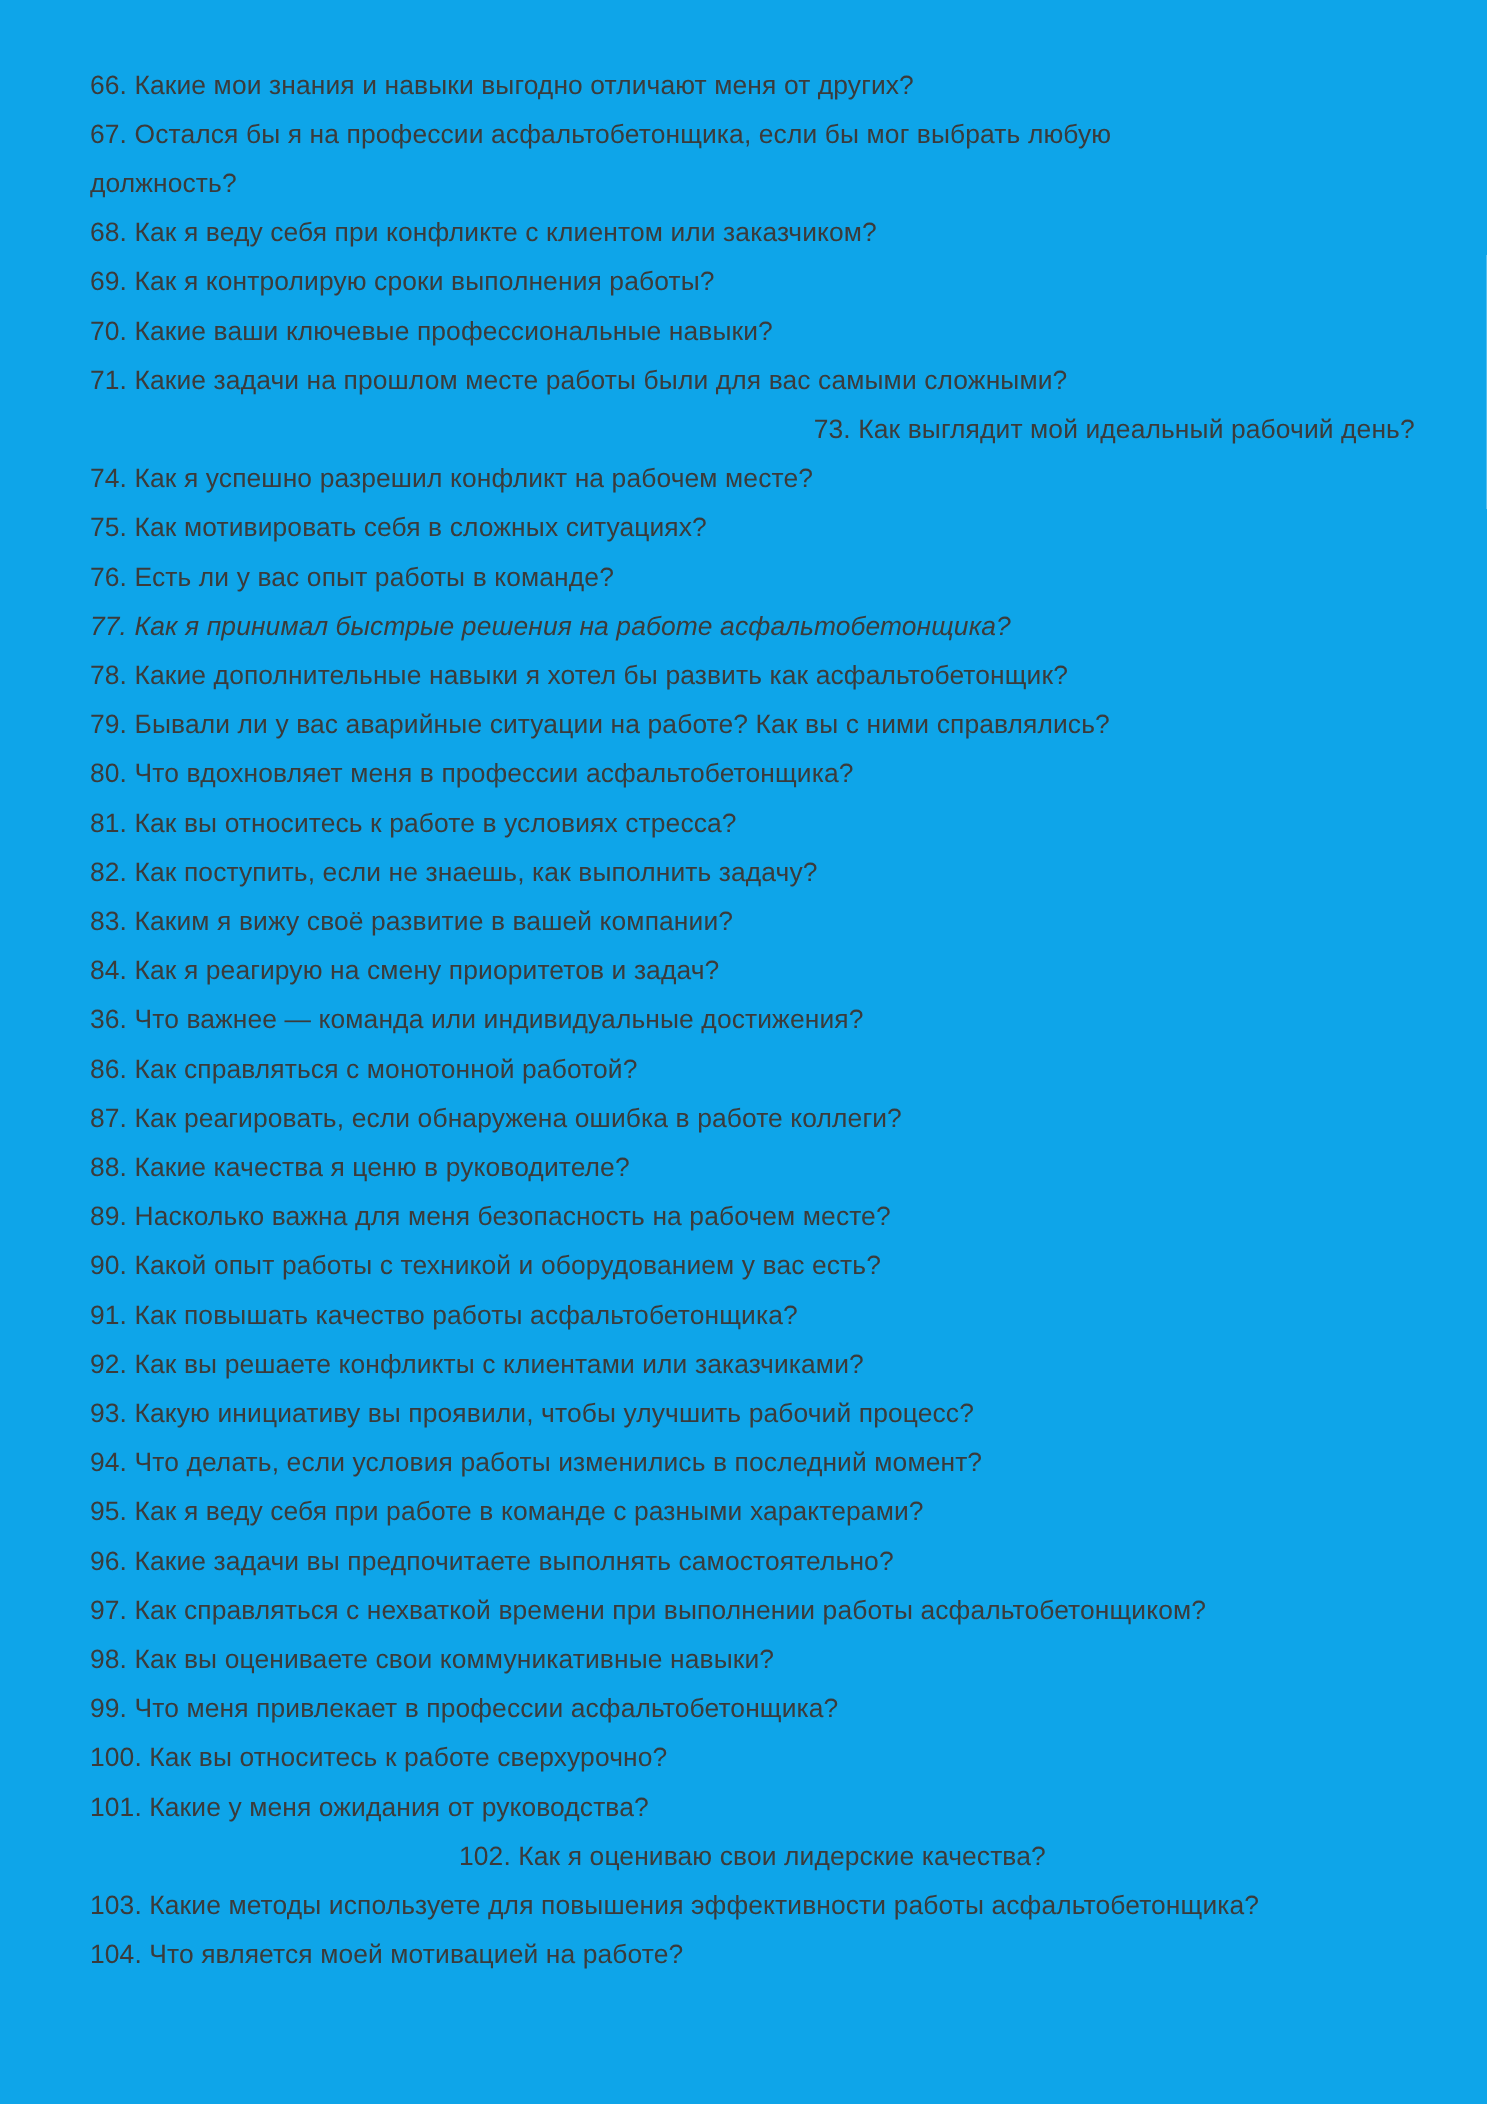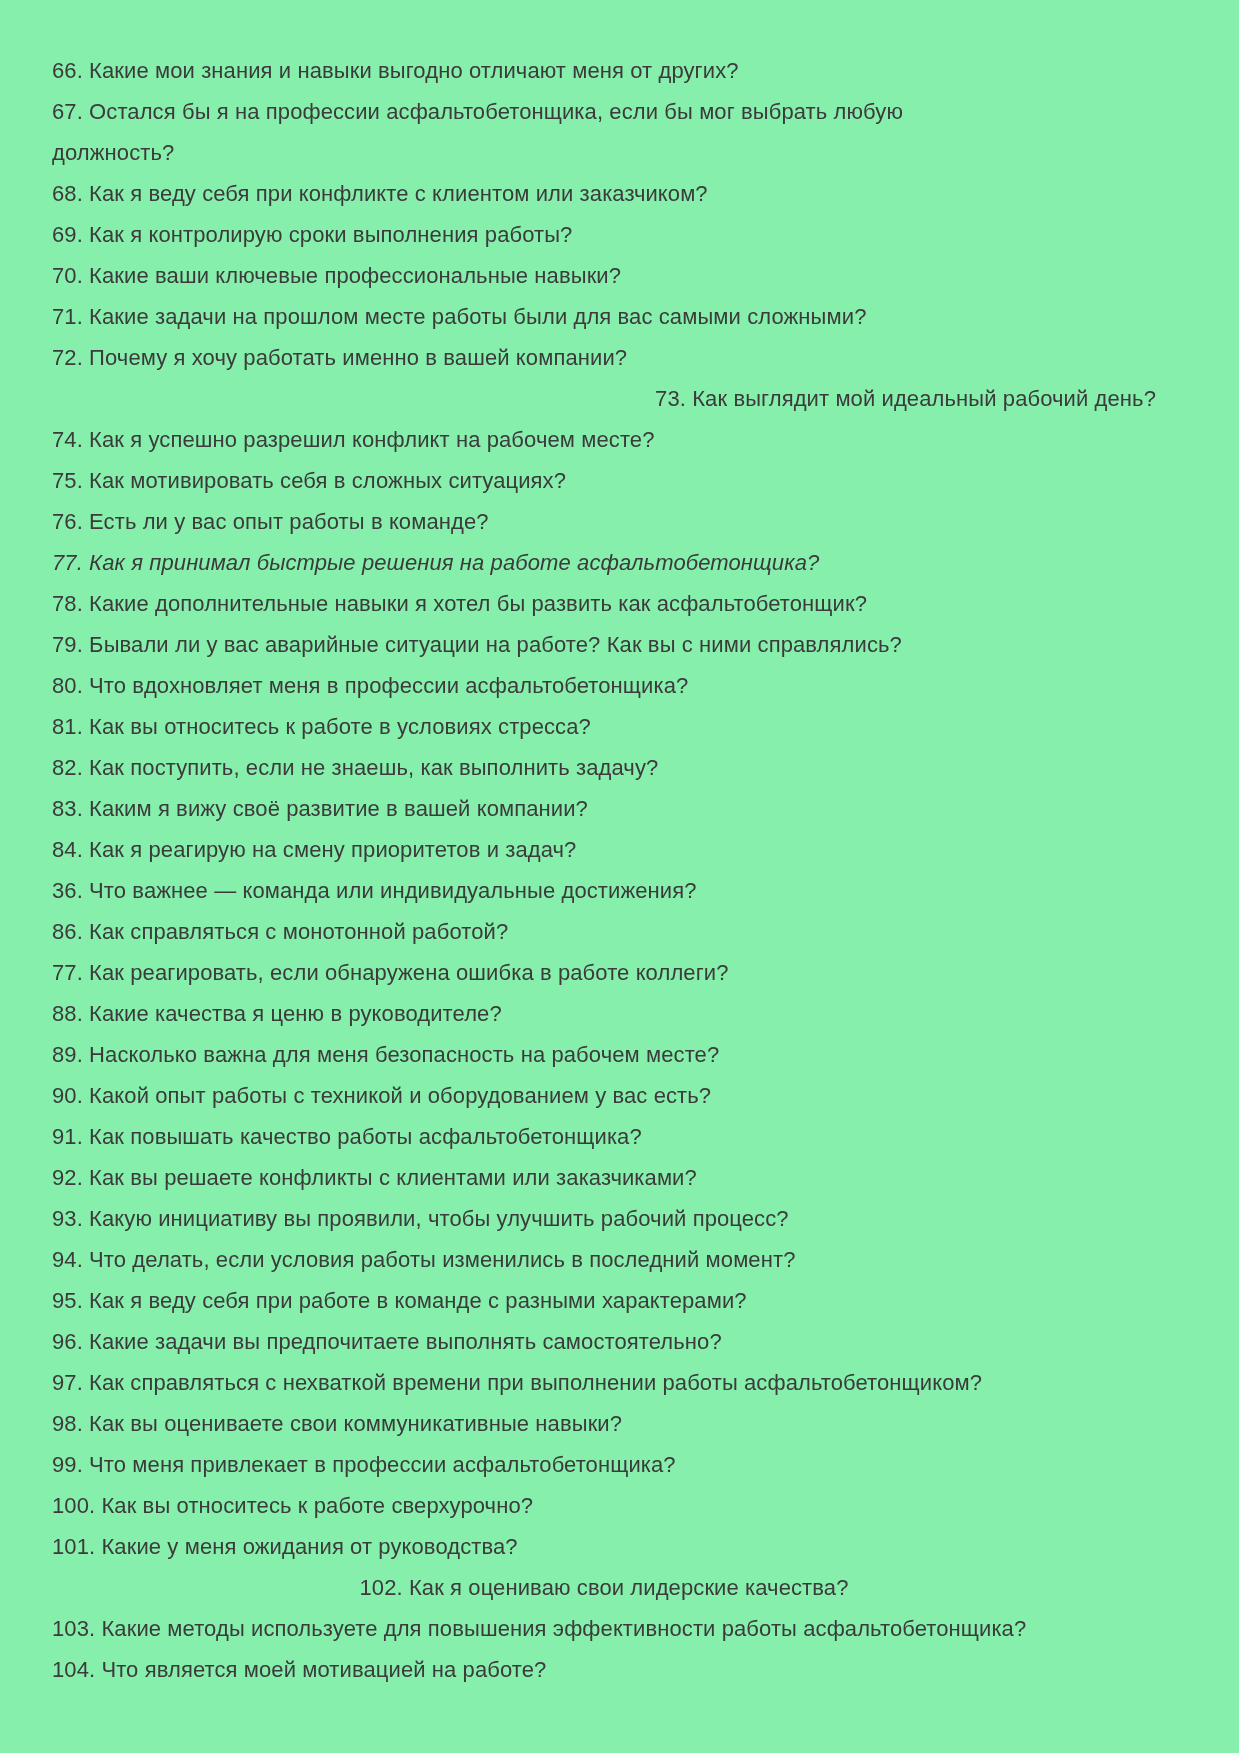--- a/index.html
+++ b/index.html
@@ -10,22 +10,22 @@
   body {
     width: 1239px;
     height: 1753px;
     overflow: hidden;
     font-family: "Liberation Sans", sans-serif;
   }
   .page {
     box-sizing: border-box;
     width: 1239px;
     height: 1753px;
-    padding: 50px 60px 0 52px;
-    background: #86efac;
+    padding: 50px 60px 0 75px;
+    background: #0ea5e9;
   }
   .question-list {
     max-width: 1104px;
   }
   .question-line {
     font-size: 22px;
     line-height: 41px;
     color: #3b3b3b;
     white-space: pre-line;
     letter-spacing: 0.1px;
@@ -36,36 +36,35 @@
 
 <div class="page">
   <div class="question-list">
       <div class="question-line" style="color: rgb(59, 59, 59);">66. Какие мои знания и навыки выгодно отличают меня от других?</div>
       <div class="question-line" style="color: rgb(59, 59, 59);">67. Остался бы я на профессии асфальтобетонщика, если бы мог выбрать любую
 должность?</div>
       <div class="question-line" style="color: rgb(59, 59, 59);">68. Как я веду себя при конфликте с клиентом или заказчиком?</div>
       <div class="question-line" style="color: rgb(59, 59, 59);">69. Как я контролирую сроки выполнения работы?</div>
       <div class="question-line" style="color: rgb(59, 59, 59);">70. Какие ваши ключевые профессиональные навыки?</div>
       <div class="question-line" style="color: rgb(59, 59, 59);">71. Какие задачи на прошлом месте работы были для вас самыми сложными?</div>
-      <div class="question-line" style="color: rgb(59, 59, 59);">72. Почему я хочу работать именно в вашей компании?</div>
       <div class="question-line" style="color: rgb(59, 59, 59); text-align: right;">73. Как выглядит мой идеальный рабочий день?</div>
       <div class="question-line" style="color: rgb(59, 59, 59);">74. Как я успешно разрешил конфликт на рабочем месте?</div>
       <div class="question-line" style="color: rgb(59, 59, 59);">75. Как мотивировать себя в сложных ситуациях?</div>
       <div class="question-line" style="color: rgb(59, 59, 59);">76. Есть ли у вас опыт работы в команде?</div>
       <div class="question-line" style="color: rgb(59, 59, 59); font-style: italic;">77. Как я принимал быстрые решения на работе асфальтобетонщика?</div>
       <div class="question-line" style="color: rgb(59, 59, 59);">78. Какие дополнительные навыки я хотел бы развить как асфальтобетонщик?</div>
       <div class="question-line" style="color: rgb(59, 59, 59);">79. Бывали ли у вас аварийные ситуации на работе? Как вы с ними справлялись?</div>
       <div class="question-line" style="color: rgb(59, 59, 59);">80. Что вдохновляет меня в профессии асфальтобетонщика?</div>
       <div class="question-line" style="color: rgb(59, 59, 59);">81. Как вы относитесь к работе в условиях стресса?</div>
       <div class="question-line" style="color: rgb(59, 59, 59);">82. Как поступить, если не знаешь, как выполнить задачу?</div>
       <div class="question-line" style="color: rgb(59, 59, 59);">83. Каким я вижу своё развитие в вашей компании?</div>
       <div class="question-line" style="color: rgb(59, 59, 59);">84. Как я реагирую на смену приоритетов и задач?</div>
       <div class="question-line" style="color: rgb(59, 59, 59);">36. Что важнее — команда или индивидуальные достижения?</div>
       <div class="question-line" style="color: rgb(59, 59, 59);">86. Как справляться с монотонной работой?</div>
-      <div class="question-line" style="color: rgb(59, 59, 59);">77. Как реагировать, если обнаружена ошибка в работе коллеги?</div>
+      <div class="question-line" style="color: rgb(59, 59, 59);">87. Как реагировать, если обнаружена ошибка в работе коллеги?</div>
       <div class="question-line" style="color: rgb(59, 59, 59);">88. Какие качества я ценю в руководителе?</div>
       <div class="question-line" style="color: rgb(59, 59, 59);">89. Насколько важна для меня безопасность на рабочем месте?</div>
       <div class="question-line" style="color: rgb(59, 59, 59);">90. Какой опыт работы с техникой и оборудованием у вас есть?</div>
       <div class="question-line" style="color: rgb(59, 59, 59);">91. Как повышать качество работы асфальтобетонщика?</div>
       <div class="question-line" style="color: rgb(59, 59, 59);">92. Как вы решаете конфликты с клиентами или заказчиками?</div>
       <div class="question-line" style="color: rgb(59, 59, 59);">93. Какую инициативу вы проявили, чтобы улучшить рабочий процесс?</div>
       <div class="question-line" style="color: rgb(59, 59, 59);">94. Что делать, если условия работы изменились в последний момент?</div>
       <div class="question-line" style="color: rgb(59, 59, 59);">95. Как я веду себя при работе в команде с разными характерами?</div>
       <div class="question-line" style="color: rgb(59, 59, 59);">96. Какие задачи вы предпочитаете выполнять самостоятельно?</div>
       <div class="question-line" style="color: rgb(59, 59, 59);">97. Как справляться с нехваткой времени при выполнении работы асфальтобетонщиком?</div>

